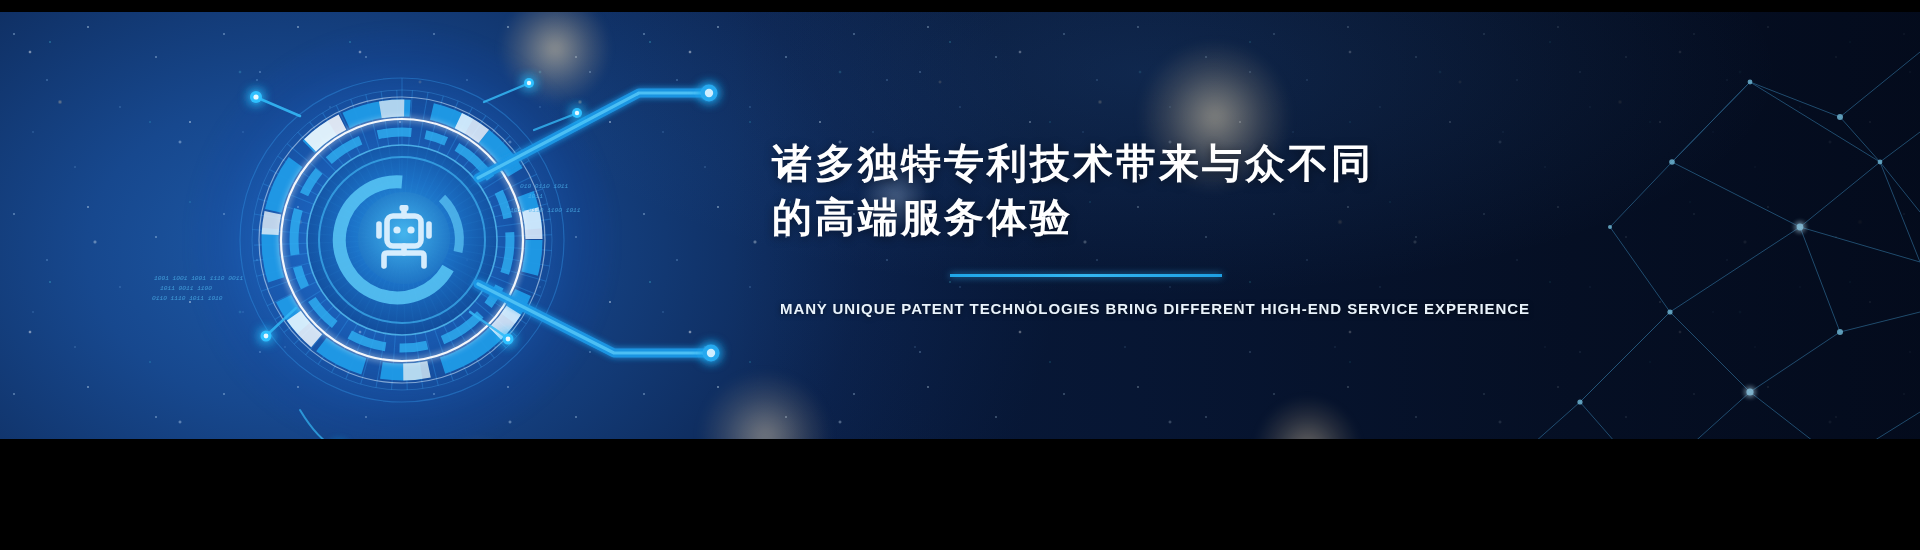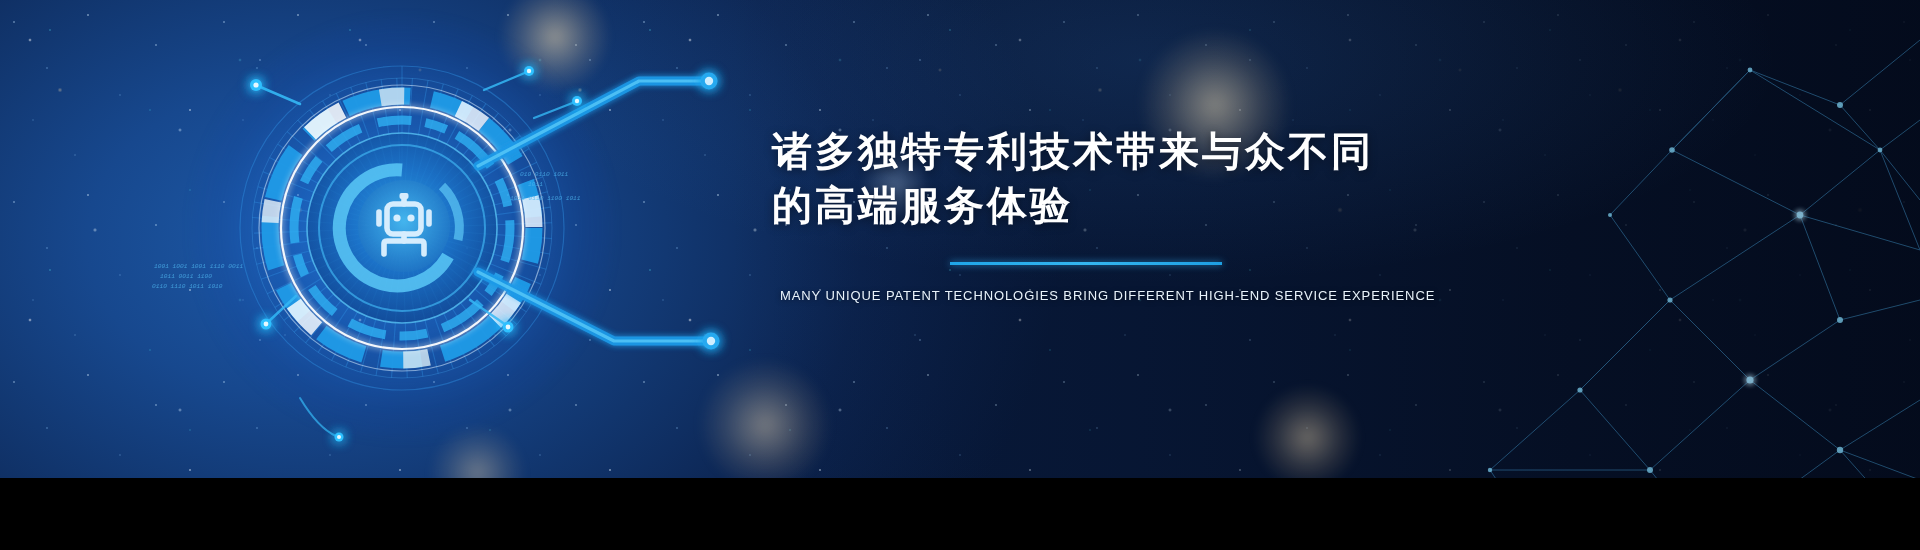--- a/index.html
+++ b/index.html
@@ -3,24 +3,25 @@
 <meta charset="utf-8">
 <style>
   html, body {
     margin: 0;
     padding: 0;
     background: #000;
   }
   #banner {
     position: relative;
     width: 1920px;
-    height: 478px;
+    height: 427px;
     overflow: hidden;
     font-family: "Liberation Sans", sans-serif;
     background: #0f766e;
+    margin-top: 12px;
   }
 
   
   .bg-base {
     position: absolute; inset: 0;
     background:
       radial-gradient(ellipse 760px 560px at 300px 240px, #1d5aa8 0%, #17488e 28%, #11356d 52%, #0c2450 74%, #081a3c 100%),
       linear-gradient(100deg, #13407f 0%, #102f63 26%, #0b2048 52%, #07142f 76%, #050e22 100%);
   }
   .bg-right-dark {
@@ -113,23 +114,23 @@
     margin-top: 30px;
     margin-left: 178px;
     width: 272px; height: 3px;
     background: linear-gradient(90deg, #1fa6e8 0%, #34b6f0 50%, #1e9fe2 100%);
     box-shadow: 0 0 7px rgba(50,180,245,.75);
   }
   .subline {
     margin-top: 23px;
     margin-left: 8px;
     color: #e9f3fb;
-    font-size: 13px;
+    font-size: 15px;
     letter-spacing: .9px;
-    font-weight: 400;
+    font-weight: 700;
     text-shadow: 0 1px 5px rgba(0,0,0,.5);
     white-space: nowrap;
   }
 
   
   .connectors { position:absolute; inset:0; }
 </style>
 </head>
 <body>
 

